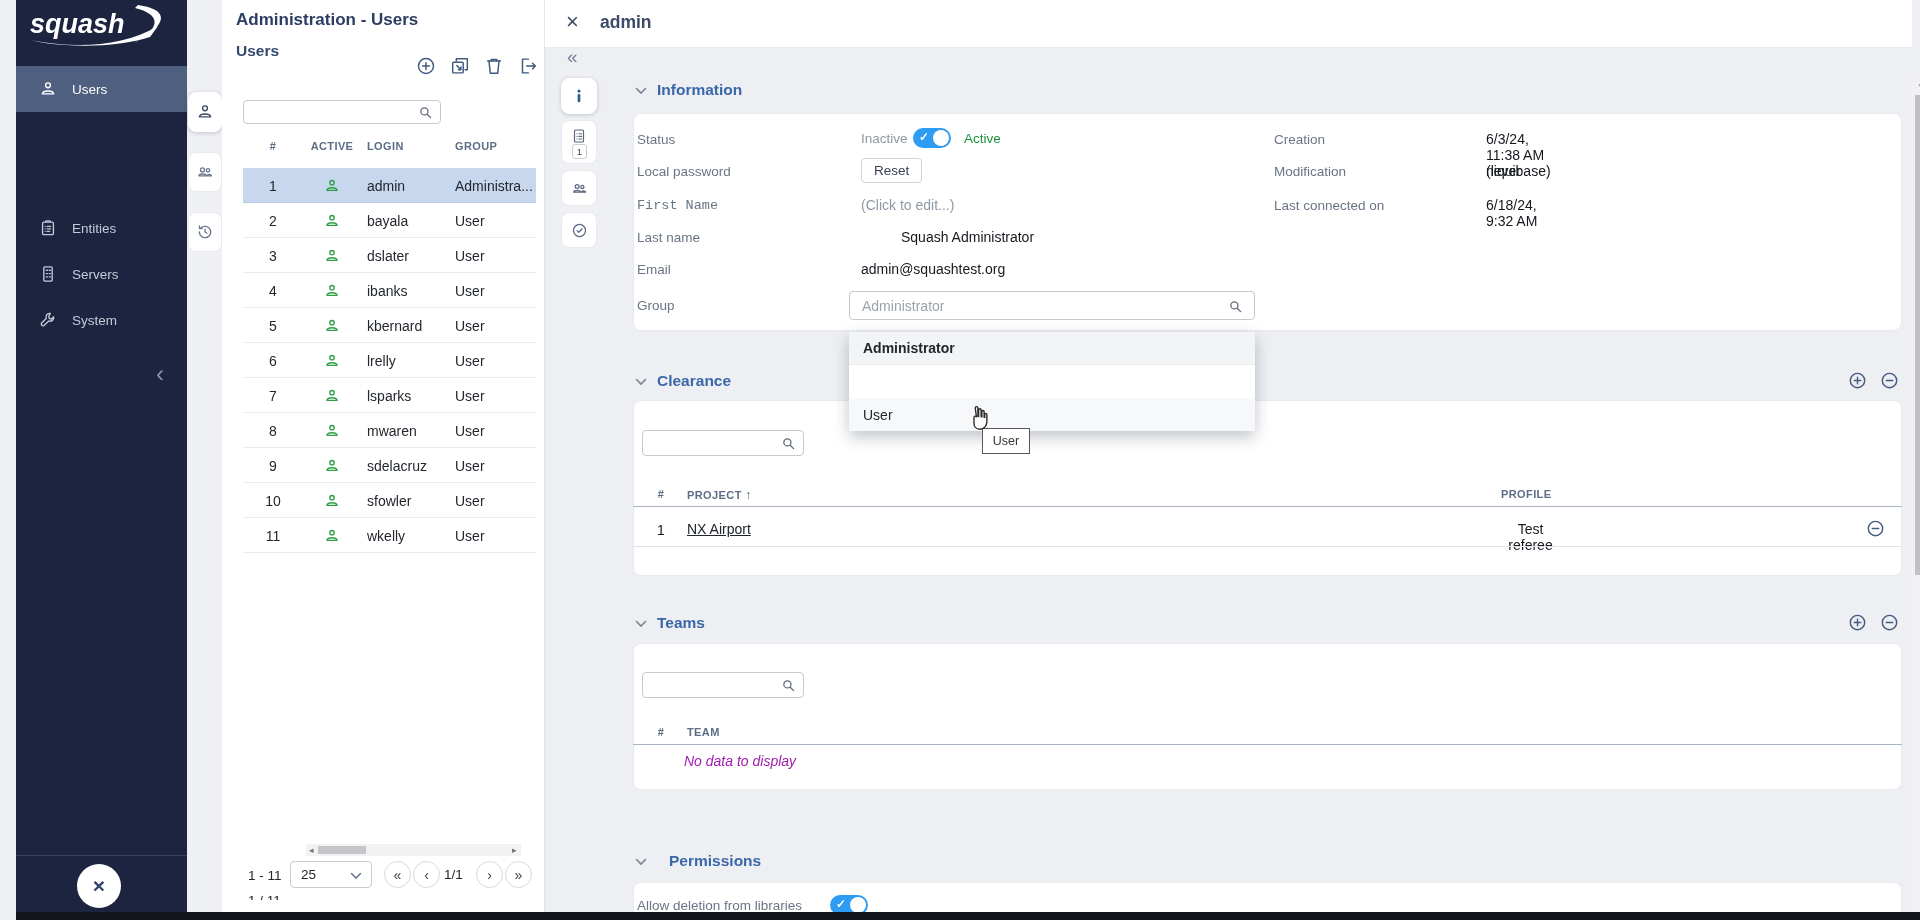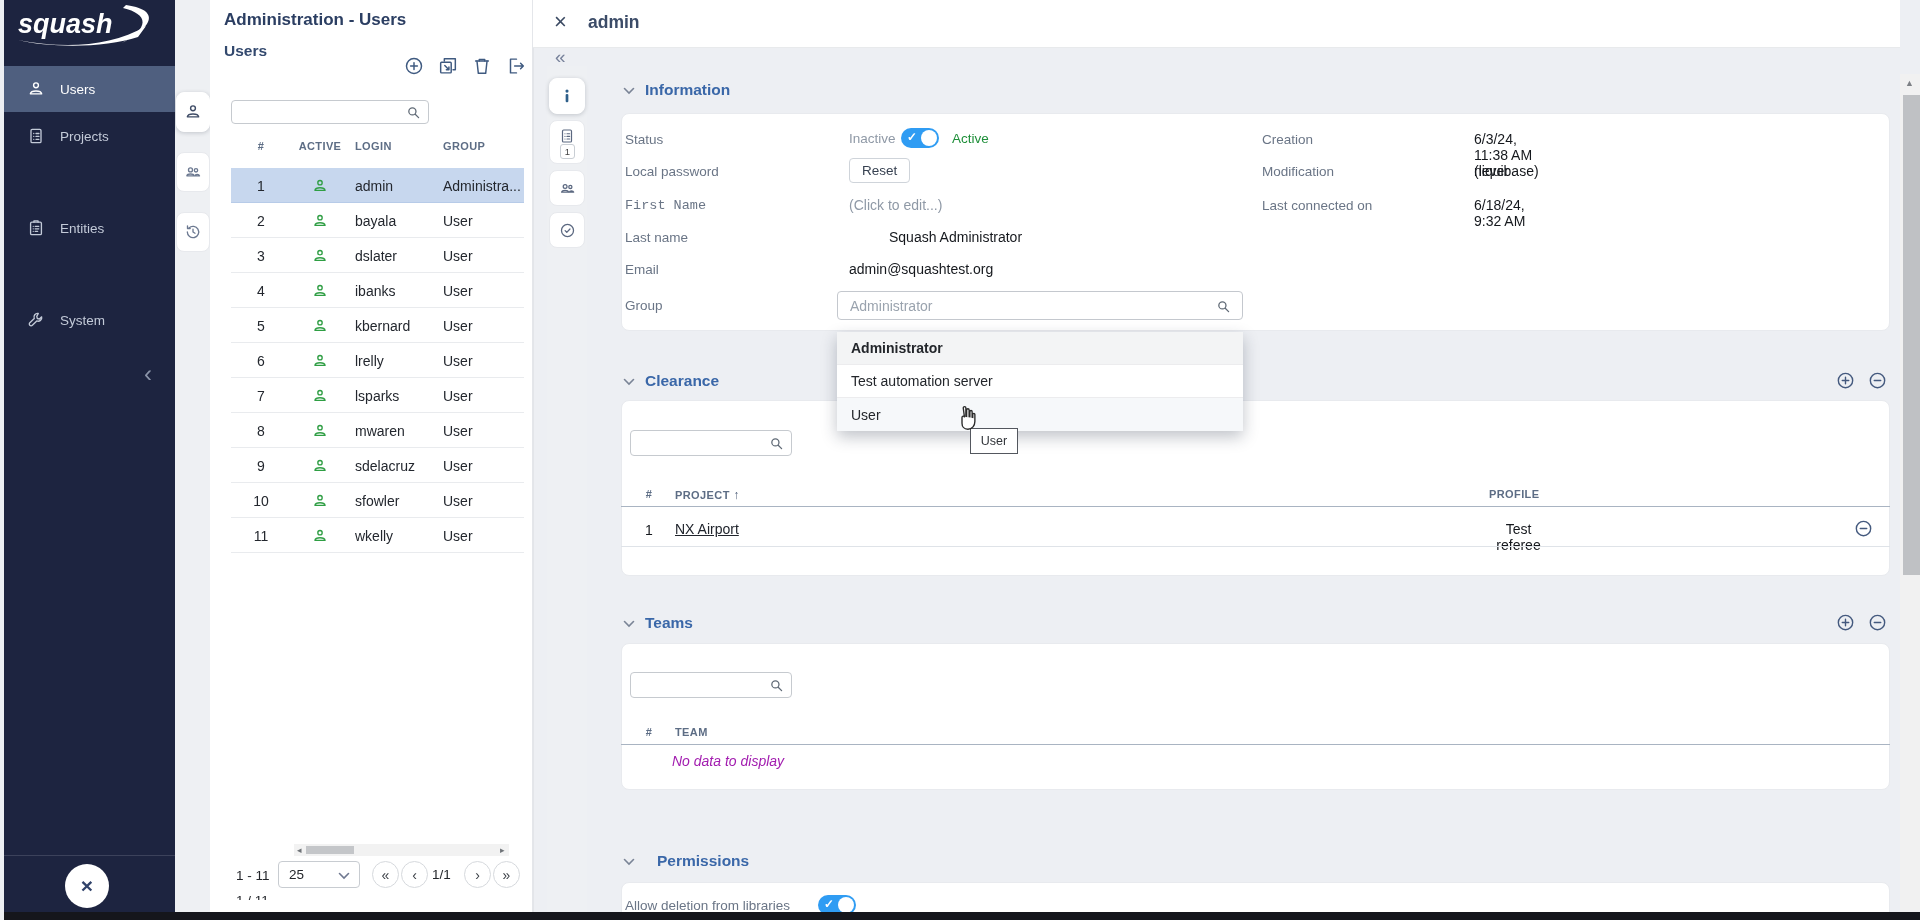--- a/index.html
+++ b/index.html
@@ -1,18 +1,18 @@
 <!DOCTYPE html>
 <html><head>
 <meta charset="utf-8">
 <style>
   * { margin:0; padding:0; box-sizing:border-box; }
   html,body { width:1920px; height:920px; overflow:hidden; }
   body { font-family:"Liberation Sans", sans-serif; background:#edeff3; position:relative; }
-  #app { position:absolute; left:4px; top:0; width:1544px; height:920px; }
+  #app { position:absolute; left:16px; top:0; width:1544px; height:920px; }
   .abs { position:absolute; }
 
   
   .sidebar { left:0; top:0; width:171px; height:912px; background:#1d2440; }
   .logo { left:6px; top:2px; width:158px; height:46px; }
   .nav-item { left:0; width:171px; height:46px; display:flex; align-items:center; gap:14px; padding-left:22px;
               color:#c3cad8; font-size:13.5px; cursor:pointer; }
   .nav-item.sel { background:#4f5f7f; color:#ffffff; }
   .nav-item svg { flex:0 0 auto; }
   .side-collapse { left:140px; top:362px; color:#8b94a9; font-size:24px; line-height:24px; cursor:pointer; }
@@ -119,34 +119,34 @@
       <text x="8" y="31" font-size="27" font-style="italic" font-weight="bold" fill="#ffffff" font-family="Liberation Sans, sans-serif">squash</text>
     </svg>
 
     <div class="abs nav-item sel" style="top:66px;">
       <svg width="20" height="20" viewBox="0 0 24 24" fill="none" stroke="currentColor" stroke-width="1.7" stroke-linecap="round" stroke-linejoin="round">
           <circle cx="12" cy="7.5" r="2.9"></circle>
           <path d="M5.2 17.8c.9-4.6 12.7-4.6 13.6 0z"></path>
         </svg>
       <span>Users</span>
     </div>
-    <div class="abs nav-item" style="top:113px;">
-      <svg width="20" height="20" viewBox="0 0 24 24" fill="none" stroke="currentColor" stroke-width="1.6" stroke-linecap="round" stroke-linejoin="round">
-          <rect x="6" y="4" width="12" height="16" rx="1.5"></rect>
-          <path d="M9.3 9h.01M12 9h3.5M9.3 12.5h.01M12 12.5h3.5M9.3 16h.01M12 16h3.5"></path>
-        </svg>
-      <span>Projects</span>
-    </div>
     <div class="abs nav-item" style="top:205px;">
       <svg width="20" height="20" viewBox="0 0 24 24" fill="none" stroke="currentColor" stroke-width="1.6" stroke-linecap="round" stroke-linejoin="round">
           <rect x="5.5" y="5" width="13" height="15" rx="1.5"></rect>
           <path d="M9.5 5V3.5h5V5"></path>
           <path d="M8.7 10h.01M11 10h4.3M8.7 13h.01M11 13h4.3M8.7 16h.01M11 16h3"></path>
         </svg>
       <span>Entities</span>
+    </div>
+    <div class="abs nav-item" style="top:251px;">
+      <svg width="20" height="20" viewBox="0 0 24 24" fill="none" stroke="currentColor" stroke-width="1.6" stroke-linecap="round" stroke-linejoin="round">
+          <rect x="7" y="3.5" width="10" height="17" rx="1"></rect>
+          <path d="M10 7.5h1.2M13.5 7.5h1.2M10 11.5h1.2M13.5 11.5h1.2M10 15.5h1.2M13.5 15.5h1.2"></path>
+        </svg>
+      <span>Servers</span>
     </div>
     <div class="abs nav-item" style="top:297px;">
       <svg width="20" height="20" viewBox="0 0 24 24" fill="none" stroke="currentColor" stroke-width="1.6" stroke-linecap="round" stroke-linejoin="round">
           <path d="M14.8 4.2a4.3 4.3 0 0 0-4.9 5.9L4.6 15.4a2.1 2.1 0 1 0 3 3l5.3-5.3a4.3 4.3 0 0 0 5.9-4.9l-2.7 2.7-2.5-.7-.7-2.5z"></path>
         </svg>
       <span>System</span>
     </div>
   </div>
 
   <div class="abs side-collapse">‹</div>
@@ -499,21 +499,20 @@
   <div class="abs sec-title" style="left:641px; top:852px;margin-left:12px;">Permissions</div>
   <div class="abs card" style="left:617px; top:882px; width:1269px; height:34px; border-radius:8px 8px 0 0;"></div>
   <div class="abs lbl" style="left:621px; top:898px;">Allow deletion from libraries</div>
   <div class="toggle" style="left:814px; top:895px;">
     <span class="tg-check">✓</span>
       <span class="tg-knob"></span>
   </div>
 
   <div class="abs dropdown">
     <div class="dd-opt" style="top:0; font-weight:700; background:#f3f4f5;">Administrator</div>
-    <div class="dd-opt" style="top:33px;">Test automation server</div>
     <div class="dd-opt" style="top:66px; background:#f6f8fa; border-bottom:none;">User</div>
   </div>
   <svg class="abs hand" width="26" height="30" viewBox="0 0 20 24">
     <path d="M7 4c0-1.5 2.1-1.5 2.1 0v6.6l.6.1V5.6c0-1.4 2-1.4 2 0v5.3l.6.1V7c0-1.3 1.8-1.3 1.8 0v4.4l.5.1V9.2c0-1.2 1.7-1.2 1.7 0v5.6c0 3.2-2.1 6.2-5.6 6.2-3.2 0-4.7-2.3-4.7-4.8v-4.7c0-1.4 2-1.4 2 0z" fill="#ffffff" stroke="#2b2b2b" stroke-width="1.1"></path>
   </svg>
   <div class="abs tooltip">User</div>
 
   <div class="abs vscroll-track"></div>
   <div class="abs vscroll-up">▲</div>
   <div class="abs vscroll-thumb"></div>

